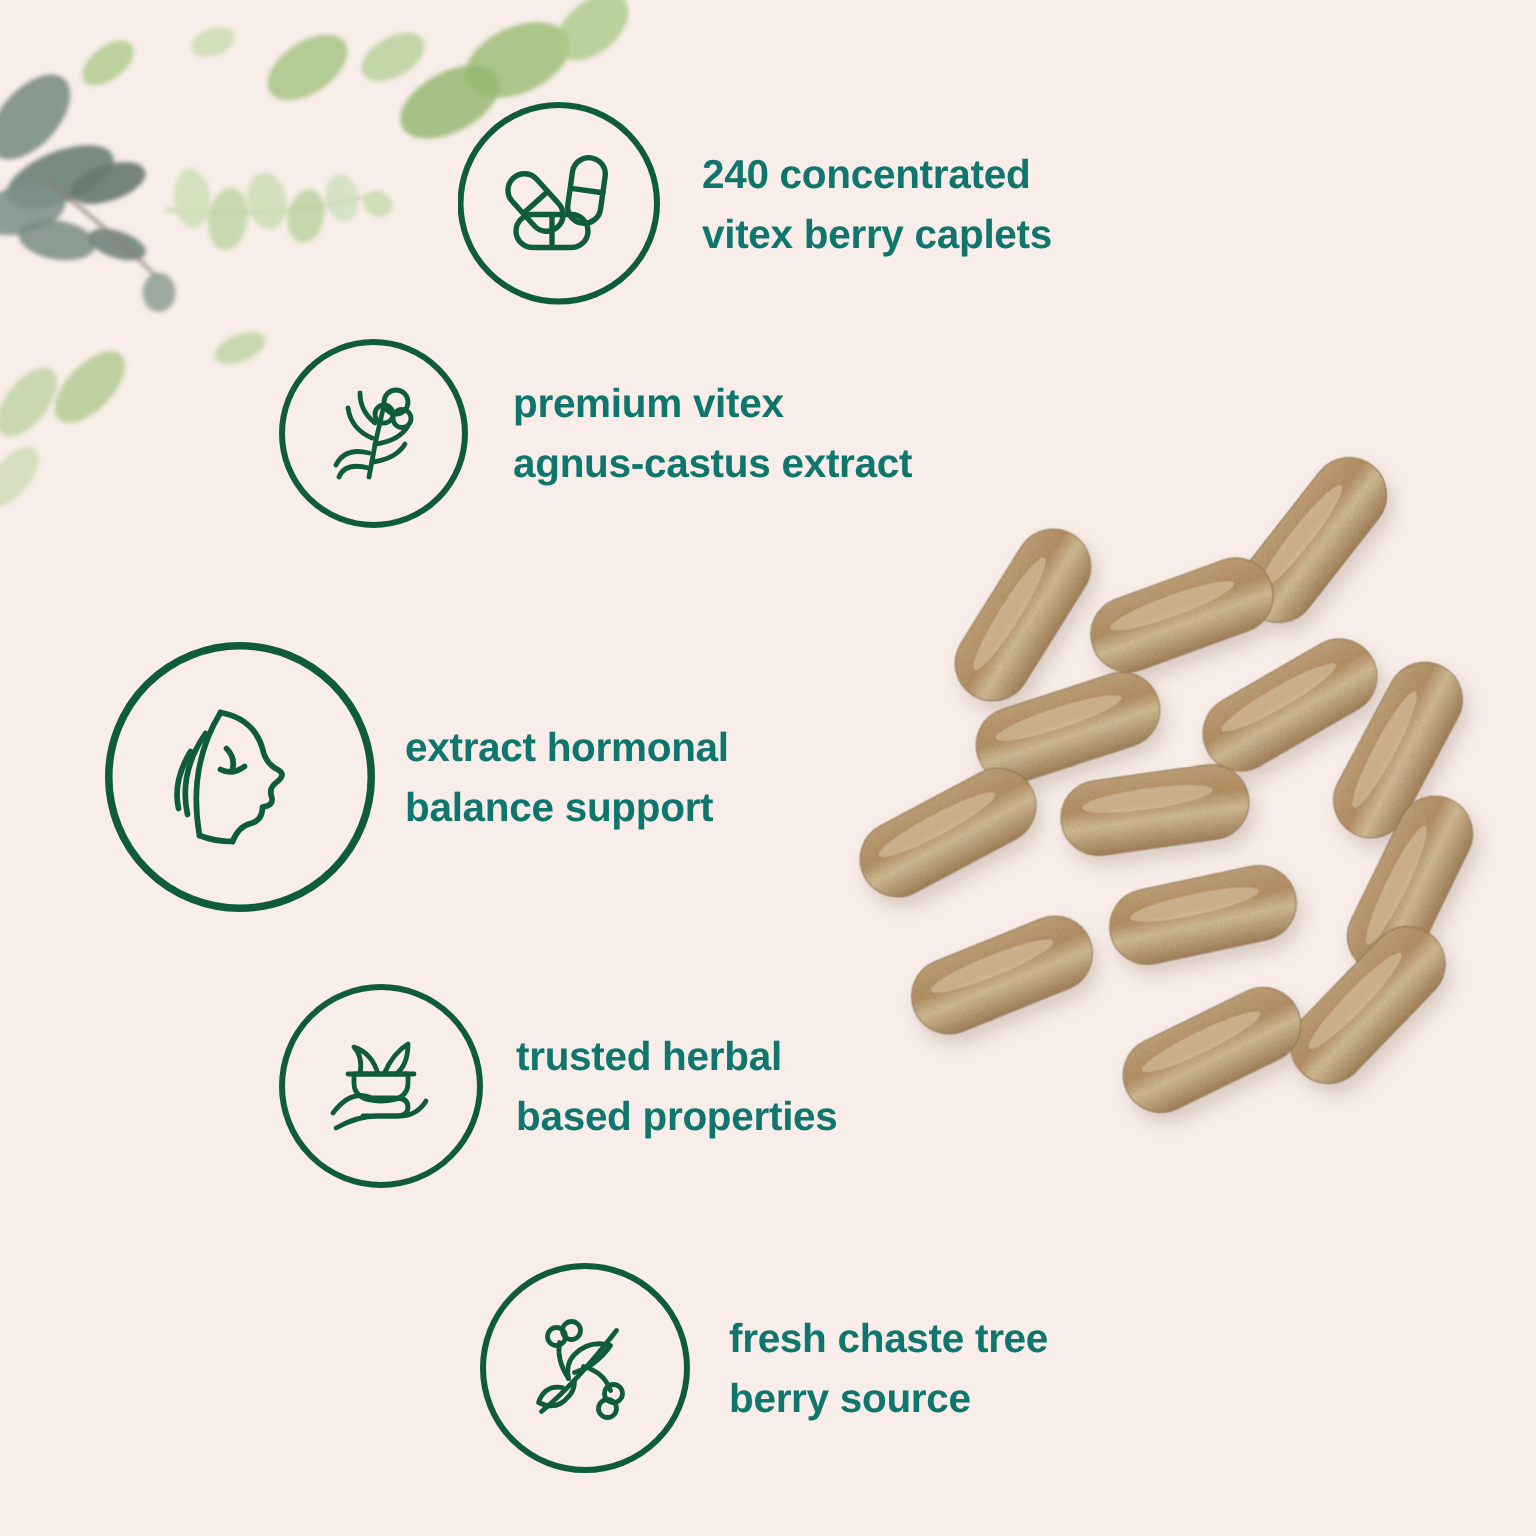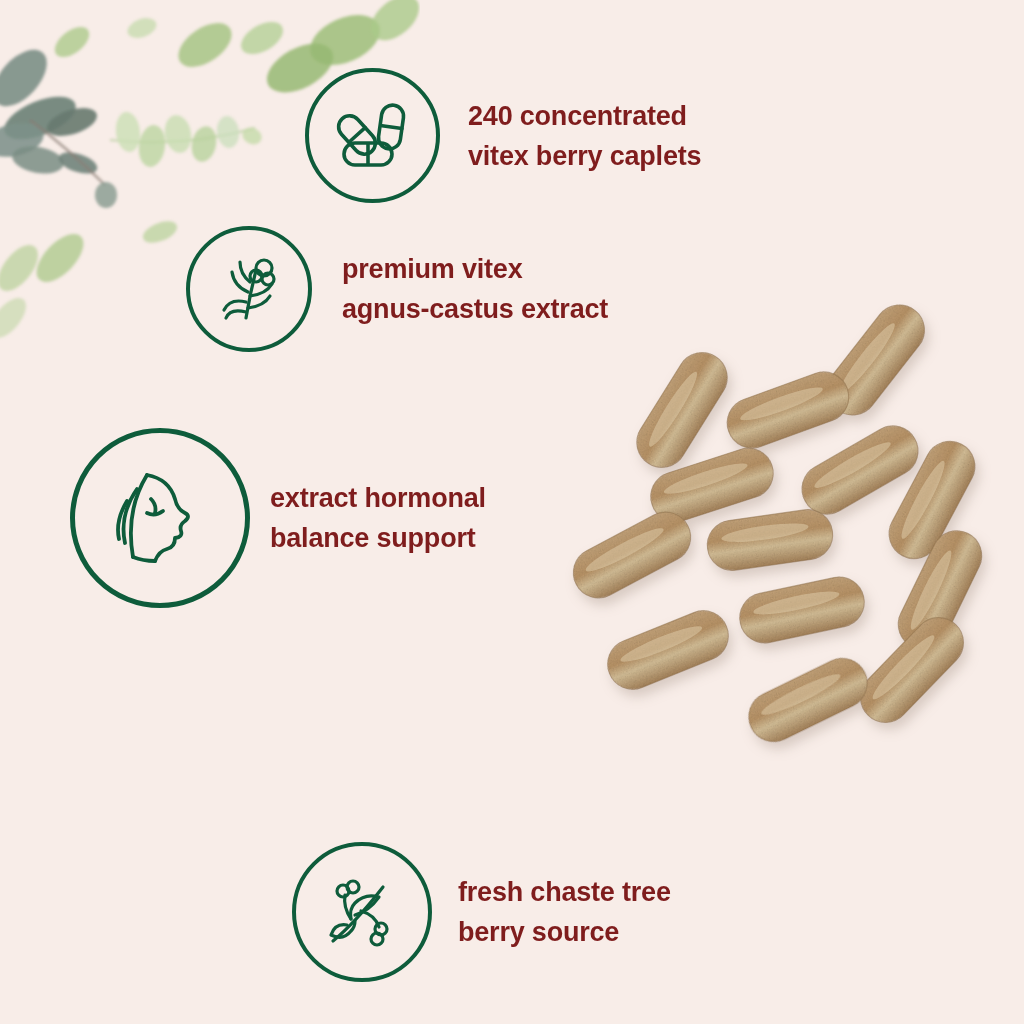--- a/index.html
+++ b/index.html
@@ -57,21 +57,21 @@
     display: flex;
     align-items: center;
     justify-content: center;
   }
 
   .badge svg {
     display: block;
   }
 
   .feature-label {
-    color: #7f1d1d;
+    color: #0f766e;
     font-weight: bold;
     font-size: 27px;
     line-height: 40px;
     letter-spacing: -0.2px;
     white-space: pre-line;
   }
 
   
   #feature-1 { left: 305px; top: 68px; }
   #feature-1 .badge { width: 135px; height: 135px; border-width: 4px; }
@@ -82,21 +82,21 @@
   #feature-2 .feature-label { margin-left: 30px; }
 
   #feature-3 { left: 70px; top: 428px; }
   #feature-3 .badge { width: 180px; height: 180px; border-width: 5px; }
   #feature-3 .feature-label { margin-left: 20px; }
 
   #feature-4 { left: 186px; top: 656px; }
   #feature-4 .badge { width: 136px; height: 136px; border-width: 4px; }
   #feature-4 .feature-label { margin-left: 22px; }
 
-  #feature-5 { left: 292px; top: 842px; }
+  #feature-5 { left: 320px; top: 842px; }
   #feature-5 .badge { width: 140px; height: 140px; border-width: 4px; }
   #feature-5 .feature-label { margin-left: 26px; }
 </style>
 </head>
 <body>
 
 <div id="canvas">
 
   <svg class="foliage" viewBox="0 0 420 360" xmlns="http://www.w3.org/2000/svg">
     <defs>
@@ -226,20 +226,34 @@
                  Q76 72 68 73 Q68 82 60 84 Q52 86 48 96"></path>
         <path d="M48 96 Q36 96 26 92"></path>
         <path d="M44 34 Q50 40 48 48"></path>
         <path d="M40 48 Q48 52 56 46"></path>
       </svg>
     </div>
     <div class="feature-label">extract hormonal
 balance support</div>
   </div>
 
+  <div class="feature" id="feature-4">
+    <div class="badge">
+      <svg width="80" height="80" viewBox="0 0 80 80" fill="none" stroke="#0e5c3b" stroke-width="3.2" stroke-linecap="round" stroke-linejoin="round">
+        <path d="M22 32 h36 v6 q0 12 -18 12 q-18 0 -18 -12 z"></path>
+        <path d="M18 32 h44"></path>
+        <path d="M26 32 Q28 20 22 14 Q34 18 38 32"></path>
+        <path d="M42 32 Q48 18 58 12 Q58 26 50 32"></path>
+        <path d="M8 58 Q20 42 34 48 h16 q8 0 8 6 t-8 6 H28"></path>
+        <path d="M10 68 Q24 60 38 60 h14 q12 0 18 -10"></path>
+      </svg>
+    </div>
+    <div class="feature-label">trusted herbal
+based properties</div>
+  </div>
 
   <div class="feature" id="feature-5">
     <div class="badge">
       <svg width="82" height="82" viewBox="0 0 82 82" fill="none" stroke="#0e5c3b" stroke-width="3.2" stroke-linecap="round" stroke-linejoin="round">
         <path d="M12 70 Q34 52 62 16"></path>
         <path d="M30 48 Q22 36 24 24"></path>
         <path d="M34 44 Q48 40 58 26 Q44 22 34 32 Q28 38 30 48"></path>
         <path d="M26 54 Q14 52 10 64 Q22 70 30 60 Q34 56 34 50"></path>
         <path d="M40 40 Q54 44 58 56"></path>
         <circle cx="22" cy="20" r="6"></circle>

